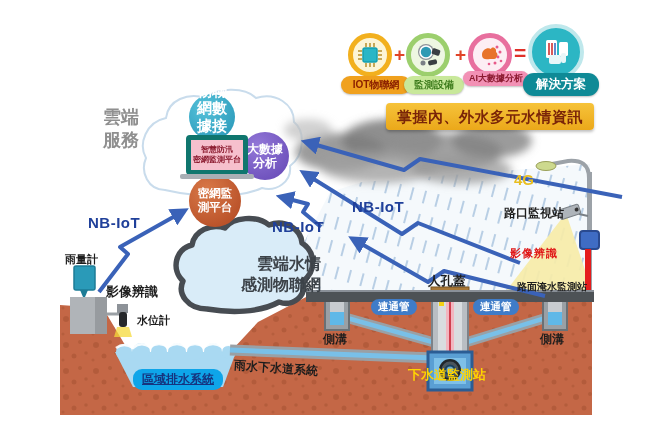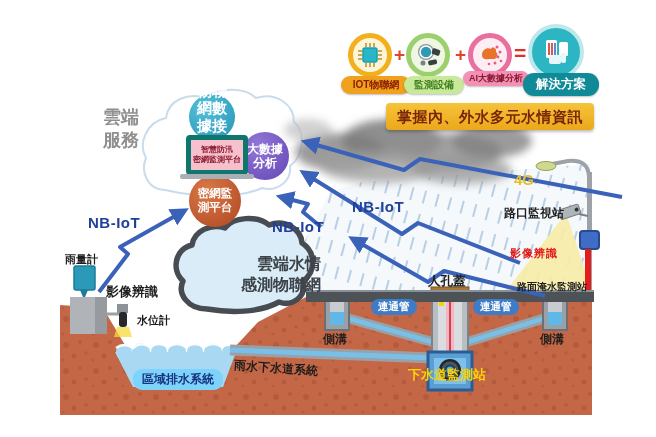--- a/index.html
+++ b/index.html
@@ -15,22 +15,22 @@
   
   .bubble{position:absolute;border-radius:50%;color:#fff;display:flex;align-items:center;justify-content:center;
           text-align:center;font-weight:bold;word-break:break-all;line-height:1.18;box-sizing:border-box;}
   .laptop{position:absolute;left:186px;top:135px;width:62px;height:40px;border:5px solid #0f766e;border-radius:4px;
           background:#f6c0cd;display:flex;align-items:center;justify-content:center;text-align:center;
           font-weight:bold;font-size:8px;line-height:1.3;color:#8b1a2f;box-sizing:border-box;}
   .laptop-base{position:absolute;left:180px;top:174px;width:74px;height:5px;background:#a9afb5;border-radius:2px;}
   .nbiot{position:absolute;font-weight:bold;font-size:15px;color:#20409a;letter-spacing:.5px;}
   .pill-blue{position:absolute;background:#3f7cc8;color:#fff;font-weight:bold;font-size:10.5px;
              padding:1px 7px;border-radius:8px;}
-  .pill-water{position:absolute;background:#7dd3fc;color:#16347f;font-weight:bold;font-size:12px;
-              padding:2px 9px;border-radius:9px;}
+  .pill-water{position:absolute;background:#0ea5e9;color:#16347f;font-weight:bold;font-size:12px;
+              padding:2px 9px;border-radius:9px;text-decoration:underline;}
 </style>
 </head>
 <body>
 
 <div class="stage">
 
   <svg class="abs" width="656" height="437" viewBox="0 0 656 437" style="left:0;top:0">
     <defs>
       <pattern id="spk" width="30" height="26" patternUnits="userSpaceOnUse">
         <circle cx="6" cy="7" r="3" fill="#a1502f" opacity="0.5"></circle>

